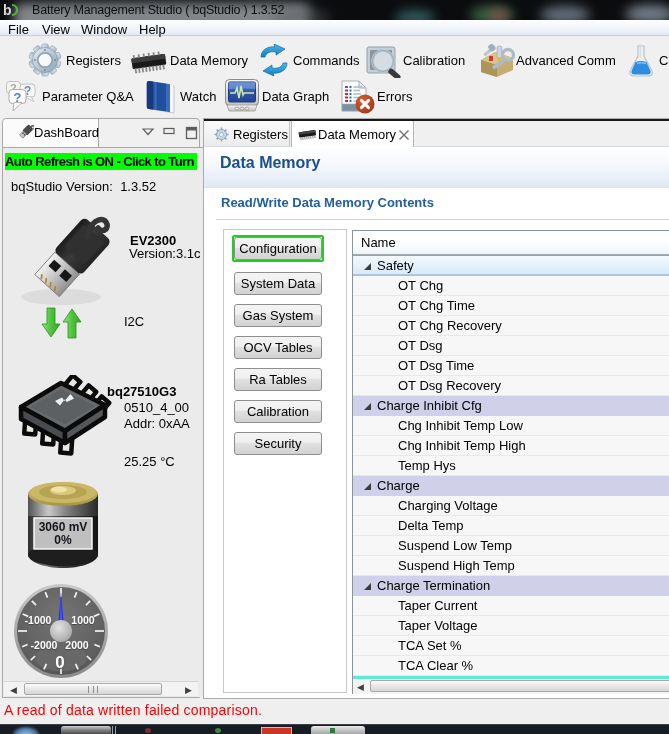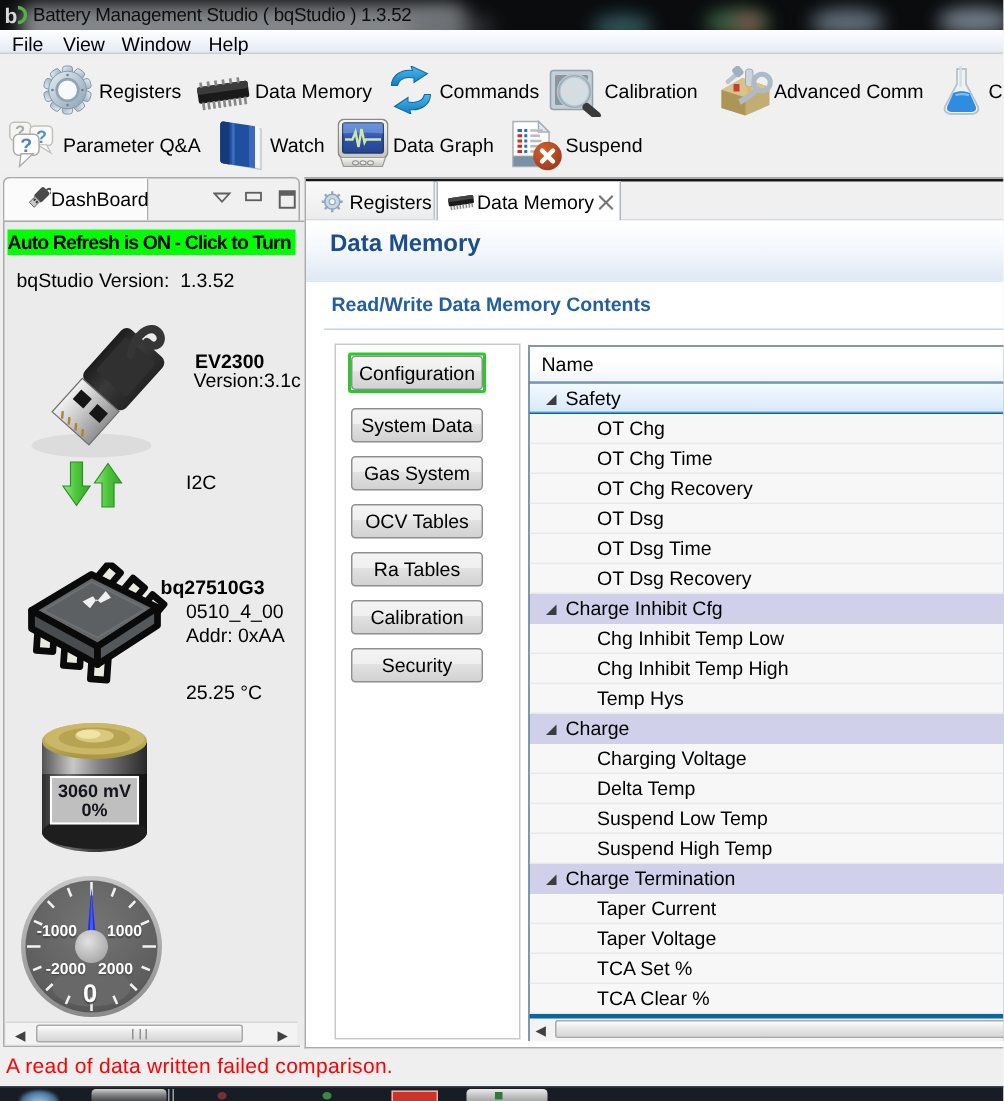--- a/index.html
+++ b/index.html
@@ -3,21 +3,21 @@
 <meta charset="utf-8">
 <style>
   * { margin:0; padding:0; box-sizing:border-box; }
   html,body { width:669px; height:734px; overflow:hidden; }
   body { font-family:"Liberation Sans", sans-serif; font-size:13px; color:#000; background:#EFEFEF; position:relative; }
   .abs { position:absolute; }
 
   
   #titlebar { left:0; top:0; width:669px; height:20px; background:#0a0c0e; overflow:hidden; }
   #titlebar .blob { position:absolute; filter:blur(6px); border-radius:50%; }
-  #title-text { position:absolute; left:22px; top:3px; font-size:12.5px; letter-spacing:-0.2px; color:#0E0E0E; white-space:nowrap; }
+  #title-text { position:absolute; left:32px; top:3px; font-size:12.5px; letter-spacing:-0.2px; color:#0E0E0E; white-space:nowrap; }
 
   
   #menubar { left:0; top:20px; width:669px; height:16px; background:linear-gradient(#FDFEFF, #EDF1F8 70%, #E2E8F2); border-bottom:1px solid #C9CEDA; }
   #menubar span { position:absolute; top:2px; font-size:13px; color:#000; }
 
   
   #toolbar { left:0; top:40px; width:669px; height:76px; background:#F0F0F0; }
   .tlabel { position:absolute; font-size:13px; color:#000; white-space:nowrap; }
 
   
@@ -45,21 +45,21 @@
   #sectitle { position:absolute; left:17px; top:76px; font-size:13px; font-weight:bold; color:#235E9E; }
   #secline { position:absolute; left:12px; top:100px; width:454px; height:1px; background:#C2D4E8; }
 
   
   #btnbox { position:absolute; left:19px; top:110px; width:124px; height:464px; border:1px solid #C9C9C9; background:#FFF; }
   .btn { position:absolute; left:10px; width:88px; height:23px; border:1px solid #8E8E8E; border-radius:3px; background:linear-gradient(#F4F4F4, #EFEFEF 45%, #E2E2E2 46%, #D2D2D2); font-size:13px; text-align:center; line-height:21px; }
   #btnsel { position:absolute; left:8px; top:5px; width:92px; height:27px; border:2px solid #24CC24; border-radius:2px; background:#F0F0F0; }
   #btnsel .inner { position:absolute; left:0px; top:0px; width:88px; height:23px; border:1px solid #8E8E8E; border-radius:3px; background:linear-gradient(#F4F4F4, #EFEFEF 45%, #E2E2E2 46%, #D2D2D2); font-size:13px; text-align:center; line-height:21px; }
 
   
-  #tbl { position:absolute; left:148px; top:111px; width:318px; height:464px; border-top:1px solid #8E949C; border-left:1px solid #8E949C; background:#0369a1; overflow:hidden; }
+  #tbl { position:absolute; left:148px; top:111px; width:318px; height:464px; border-top:1px solid #8E949C; border-left:1px solid #8E949C; background:#5eead4; overflow:hidden; }
   #thead { position:absolute; left:0; top:0; width:318px; height:24px; background:linear-gradient(#FFFFFF 45%, #F1F4F8); border-bottom:1px solid #A6ACB4; font-size:13px; }
   #thead span { position:absolute; left:8px; top:4px; }
   .trow { position:absolute; left:0; width:318px; height:20px; font-size:13px; line-height:20px; white-space:nowrap; }
   .item { background:#F7F7F7; border-bottom:1px solid #E9E9E9; padding-left:45px; }
   .grp  { background:#D0D0EA; padding-left:11px; }
   .sel  { background:linear-gradient(#F3F9FE, #D9E9FA); border-top:1px solid #84A7D0; border-bottom:1px solid #A8C8E8; padding-left:11px; }
   .tri  { display:inline-block; width:0; height:0; border-left:7px solid transparent; border-bottom:7px solid #3C3C3C; margin-right:6px; position:relative; top:0px; }
 
   
   .hscroll { position:absolute; height:15px; background:#F3F3F3; }
@@ -291,21 +291,21 @@
         <line x1="12.5" y1="21" x2="19" y2="21"></line>
     </g>
     <path d="M1 24 L25 24 L25 31 L1 31 Z" fill="#7A90A4" stroke="#A8B0B8" stroke-width="0.6"></path>
     <radialGradient id="errb" cx="0.35" cy="0.3" r="0.9">
         <stop offset="0" stop-color="#D2602E"></stop>
         <stop offset="1" stop-color="#96331A"></stop>
       </radialGradient>
     <circle cx="24" cy="24" r="9.5" fill="url(#errb)"></circle>
     <path d="M20.4 20.4 L27.6 27.6 M27.6 20.4 L20.4 27.6" stroke="#FFF" stroke-width="3" stroke-linecap="round"></path>
   </svg>
-  <div class="tlabel" style="left:377px; top:49px;">Suspend</div>
+  <div class="tlabel" style="left:377px; top:49px;">Errors</div>
 </div>
 
 <div class="abs" id="main">
 
   <div id="lpanel">
     <div id="ltab">
       <svg style="position:absolute; left:11px; top:5px;" width="20" height="18" viewBox="0 0 20 18">
         <g transform="rotate(45 10 9)">
           <rect x="7" y="-0.5" width="7" height="9" rx="1.5" fill="#4A4A4A"></rect>
           <rect x="8.2" y="8" width="4.6" height="5.5" fill="#C9C9C9" stroke="#5A5A5A" stroke-width="0.6"></rect>

